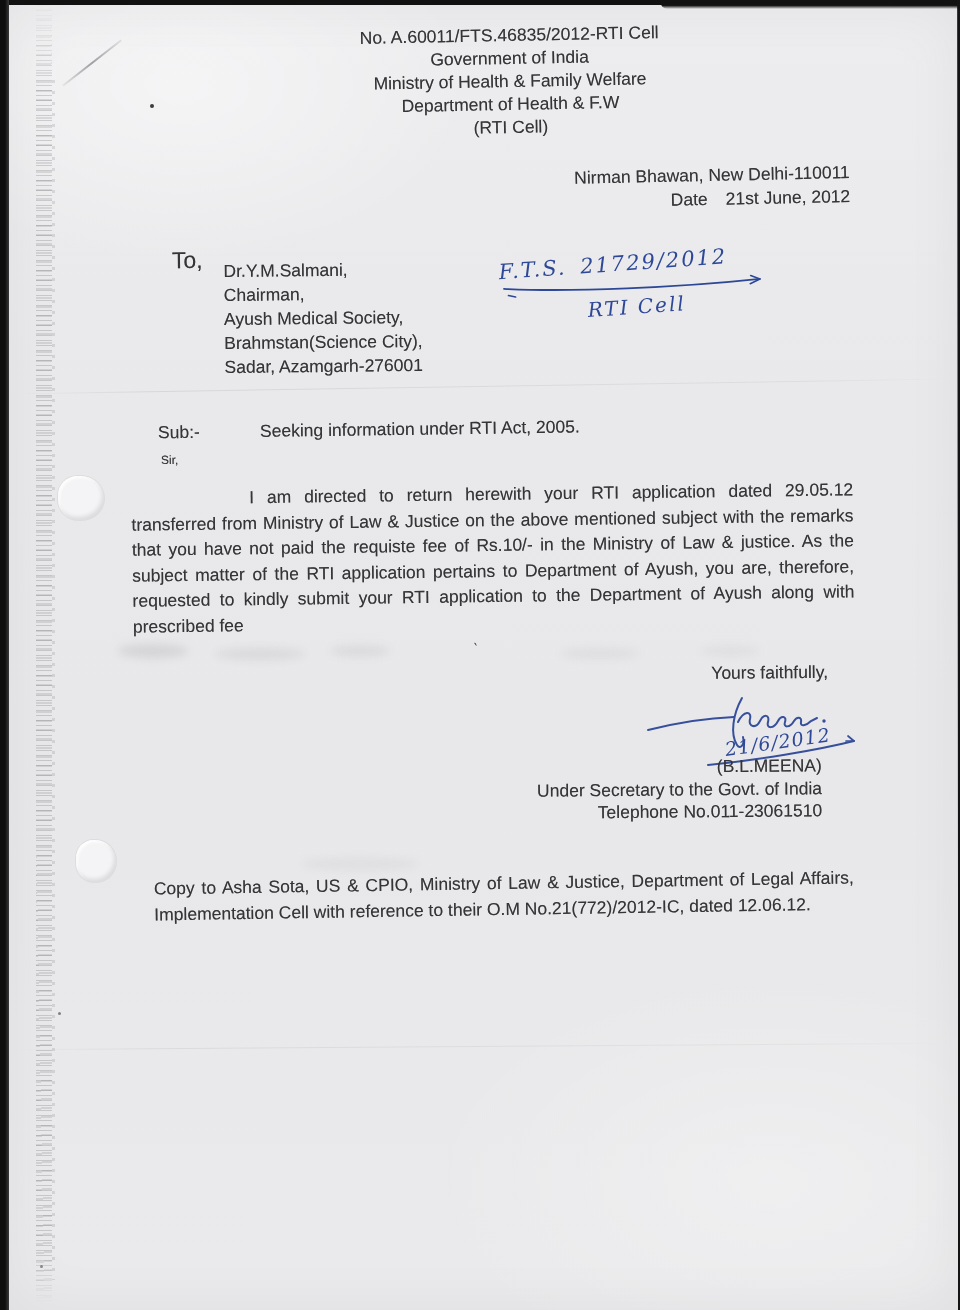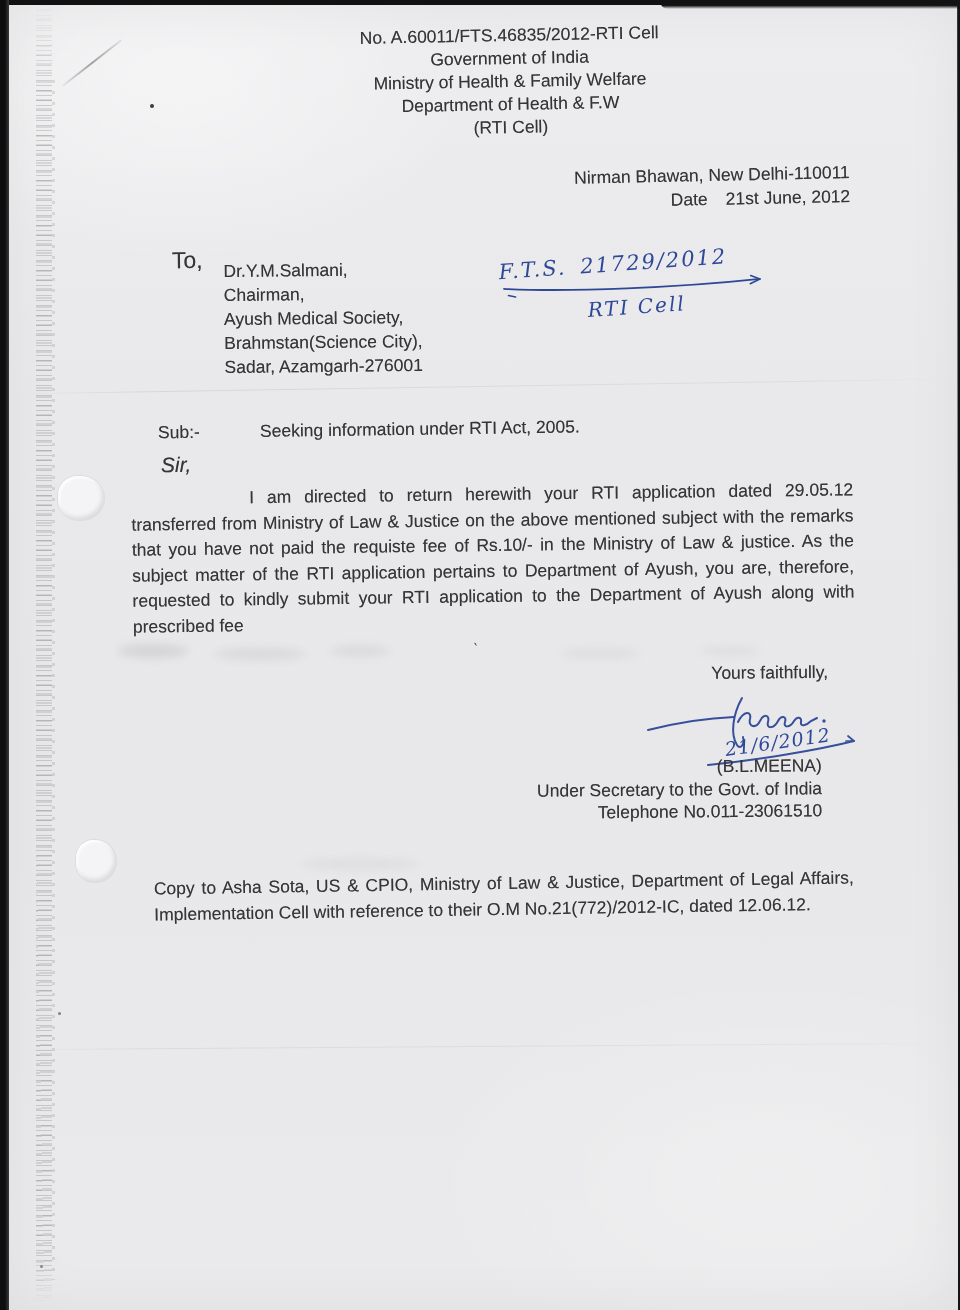--- a/index.html
+++ b/index.html
@@ -99,21 +99,21 @@
       <path d="M8,12 l7,2" fill="none" stroke="#2e4898" stroke-width="1.6" stroke-linecap="round"></path>
     </svg>
     <div style="font-size:20px;letter-spacing:2px;margin-left:86px;margin-top:-2px;">RTI Cell</div>
   </div>
 
   <div class="txt subrow" style="left:158px;top:418px;width:620px;font-size:17.5px;transform:rotate(-0.8deg);">
     <span class="sublabel">Sub:-</span>
     <span>Seeking information under RTI Act, 2005.</span>
   </div>
 
-  <div class="txt" style="left:161px;top:453px;font-size:21px;transform:rotate(-0.8deg);font-style:italic;">Sir,</div>
+  <div class="txt" style="left:161px;top:453px;font-size:12px;transform:rotate(-0.8deg);">Sir,</div>
 
   <div class="txt justify" style="left:132px;top:482px;width:722px;font-size:17.5px;line-height:25.5px;text-indent:118px;transform:rotate(-0.75deg);">I am directed to return herewith your RTI application dated 29.05.12 transferred from Ministry of Law &amp; Justice on the above mentioned subject with the remarks that  you have not paid the requiste fee of Rs.10/- in the Ministry of Law &amp; justice.  As the subject matter of the RTI application pertains to Department of Ayush, you are, therefore, requested to kindly submit your RTI application to the  Department of Ayush along with prescribed fee</div>
 
   <div class="txt right" style="left:560px;top:663px;width:268px;font-size:17.5px;transform:rotate(-0.5deg);">Yours faithfully,</div>
 
   <svg style="position:absolute;left:638px;top:690px;" width="222" height="82" viewBox="0 0 222 82">
     <g fill="none" stroke="#2e4898" stroke-width="2" stroke-linecap="round" opacity="0.95">
       <path d="M10,40 C38,33 70,28 96,27"></path>
       <path d="M104,8 C95,24 92,44 99,55 C102,60 107,55 105,47"></path>
       <path d="M100,32 C106,20 114,21 112,29 C110,37 118,39 122,31 C126,23 132,25 130,32 C128,39 136,39 140,31 C143,25 149,26 147,32 C145,38 152,38 156,31 C159,26 164,27 163,32 C162,37 168,36 173,31 L179,28"></path>

